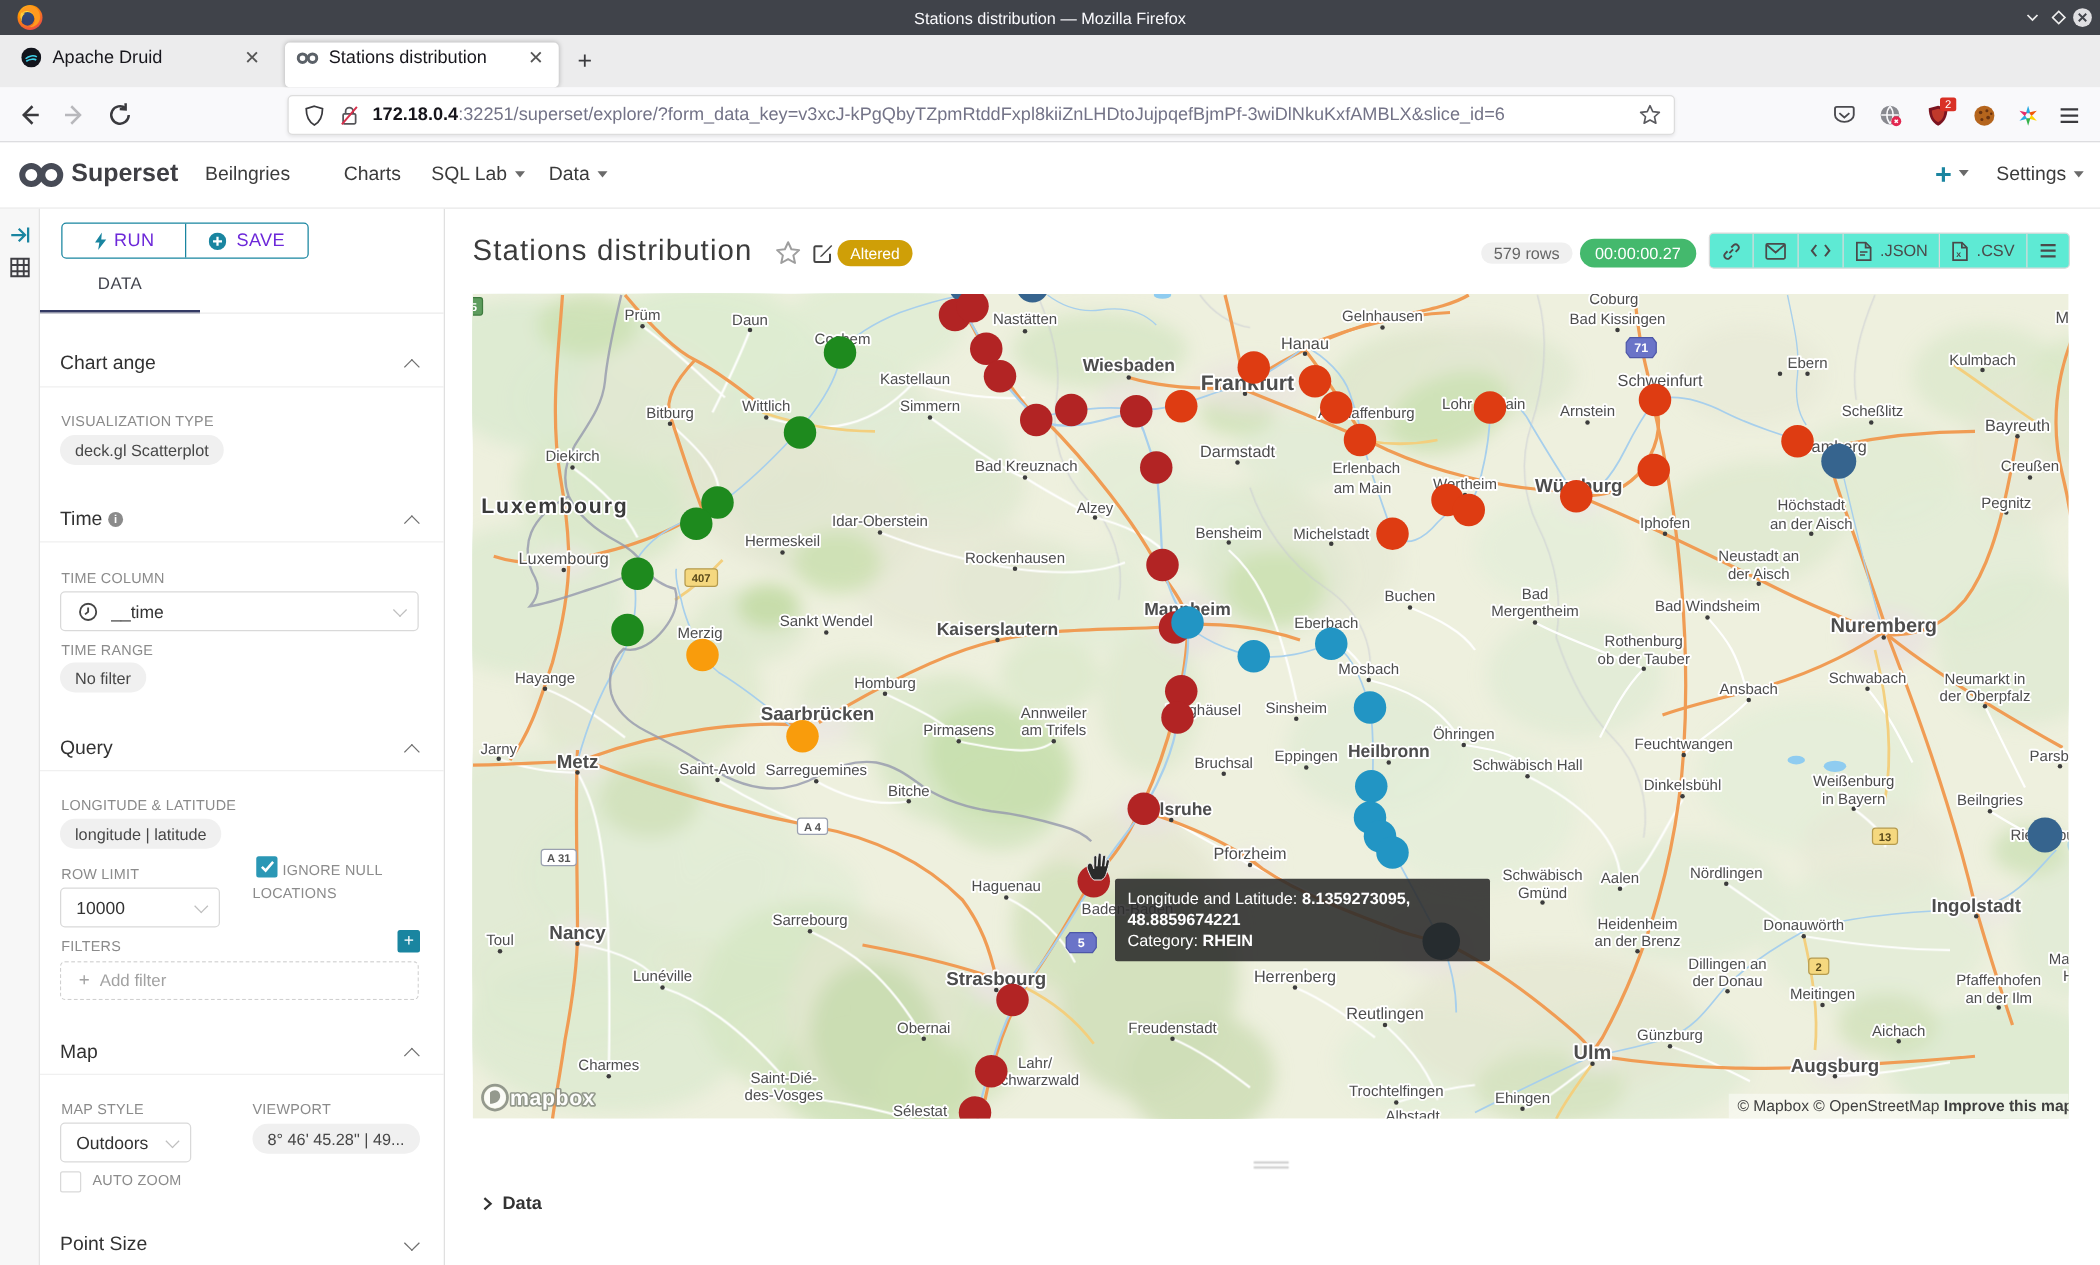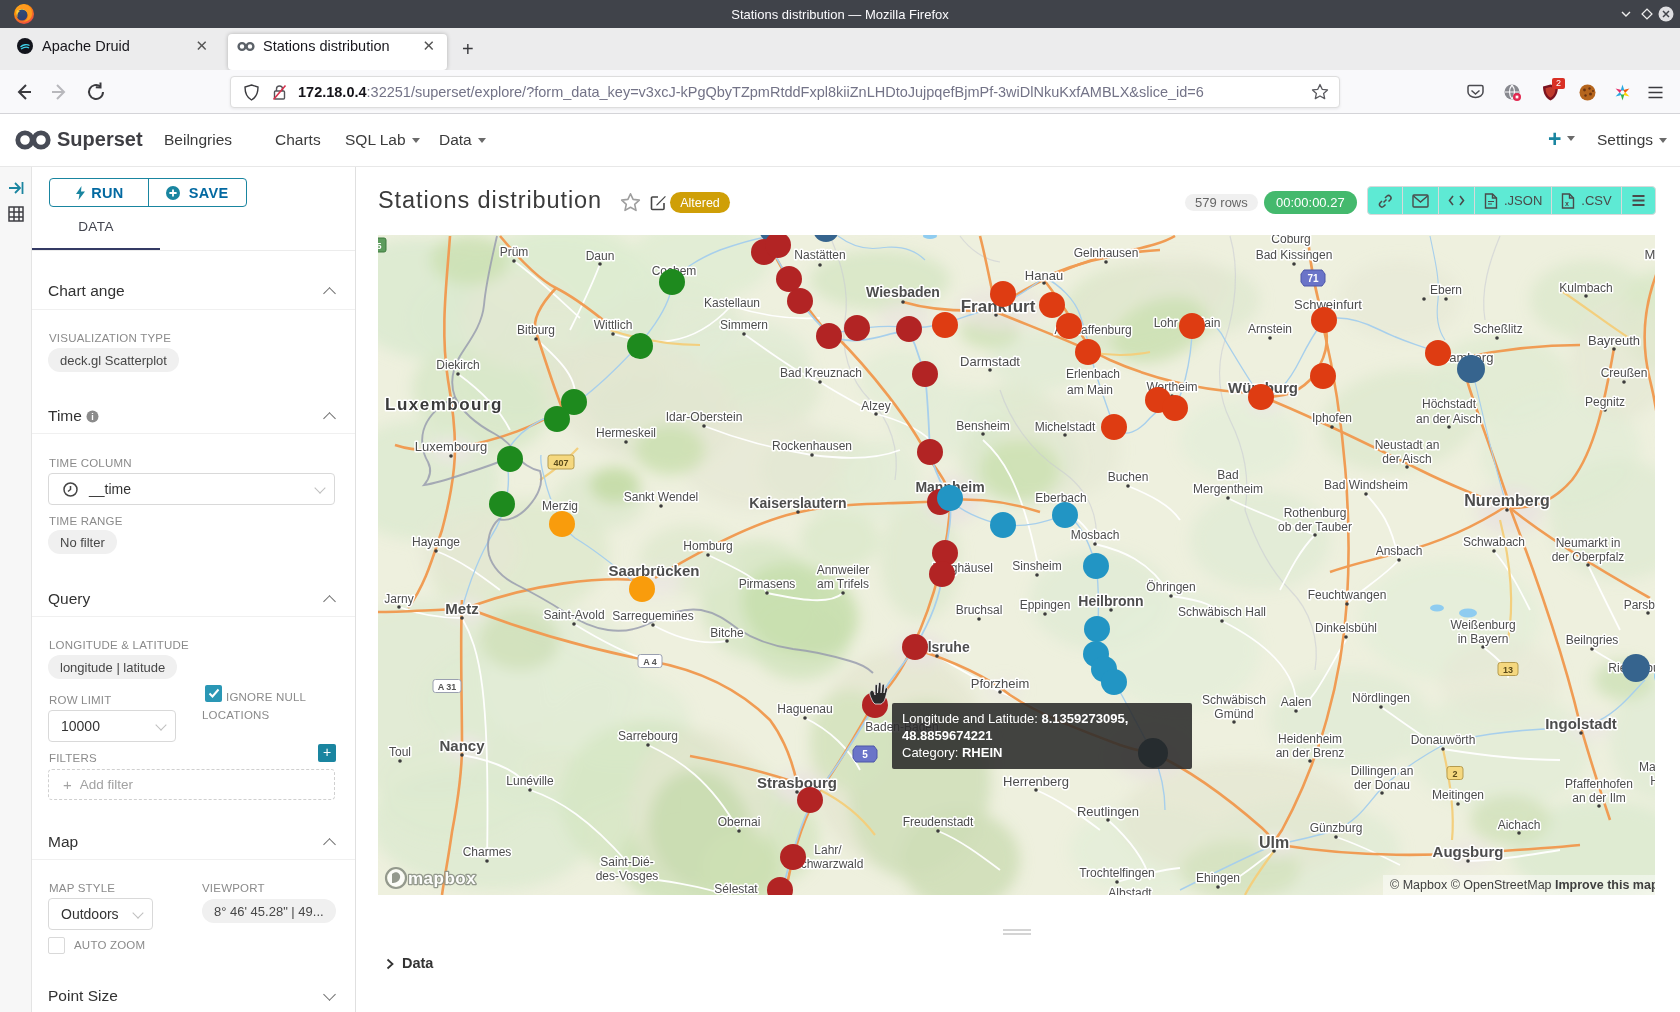--- a/index.html
+++ b/index.html
@@ -15,21 +15,21 @@
 #urlbox{position:absolute;left:230px;top:6px;width:1110px;height:32px;background:#fff;border:1px solid #ddd;border-radius:4px;display:flex;align-items:center;box-shadow:0 1px 3px rgba(0,0,0,0.08)}
 #urltext{font-size:14.5px;color:#15141a;white-space:nowrap;overflow:hidden}
 #urltext span{color:#737387}
 
 #navbar{left:0;top:114px;width:1680px;height:53px;background:#fff;border-bottom:1px solid #e8e8e8}
 .navitem{position:absolute;top:17px;font-size:15.5px;color:#3b3b3b}
 .caret{display:inline-block;width:0;height:0;border-left:4px solid transparent;border-right:4px solid transparent;border-top:5px solid #6a6a6a;margin-left:6px;vertical-align:2px}
 #rail{left:0;top:167px;width:32px;height:845px;background:#f7f7f7;border-right:1px solid #e4e4e4}
 #panel{left:32px;top:167px;width:324px;height:845px;background:#fff;border-right:1px solid #e0e0e0}
 .btngroup{position:absolute;left:17px;top:11px;width:198px;height:29px;border:1px solid #1985a0;border-radius:4px;display:flex}
-.btngroup .b{flex:1;display:flex;align-items:center;justify-content:center;font-size:14.5px;font-weight:bold;color:#0369a1;letter-spacing:0.3px}
+.btngroup .b{flex:1;display:flex;align-items:center;justify-content:center;font-size:14.5px;font-weight:normal;color:#6d28d9;letter-spacing:0.3px}
 .btngroup .b+.b{border-left:1px solid #1985a0}
 #datatab{position:absolute;left:0px;top:52px;width:128px;text-align:center;font-size:13.5px;color:#42444e;letter-spacing:0.4px}
 .tabline{position:absolute;left:0;top:81px;width:128px;height:3px;background:#343a64}
 .tabborder{position:absolute;left:0;top:83px;width:323px;height:1px;background:#ececec}
 .sechead{position:absolute;font-size:15.5px;color:#323232;font-weight:500}
 .chev{position:absolute;width:9px;height:9px;border-right:1.6px solid #6e6e6e;border-bottom:1.6px solid #6e6e6e}
 .chev.up{transform:rotate(-135deg)}
 .chev.down{transform:rotate(45deg)}
 .divider{position:absolute;left:0;width:323px;height:1px;background:#f0f0f0}
 .lbl{position:absolute;font-size:11.5px;color:#8b8b8b;letter-spacing:0.2px}

